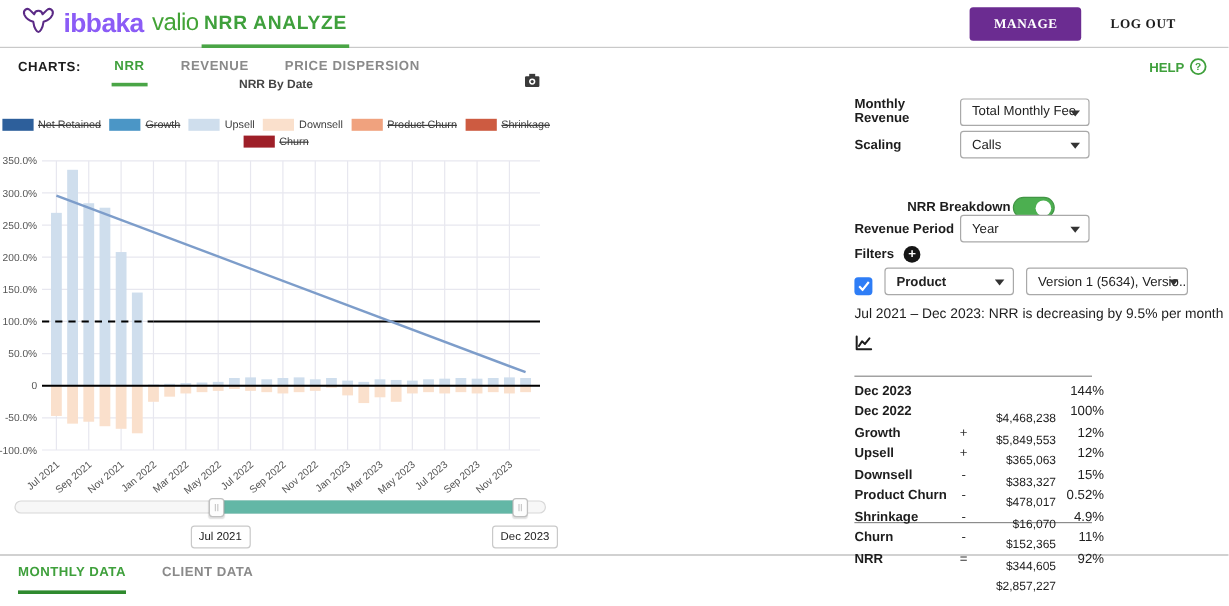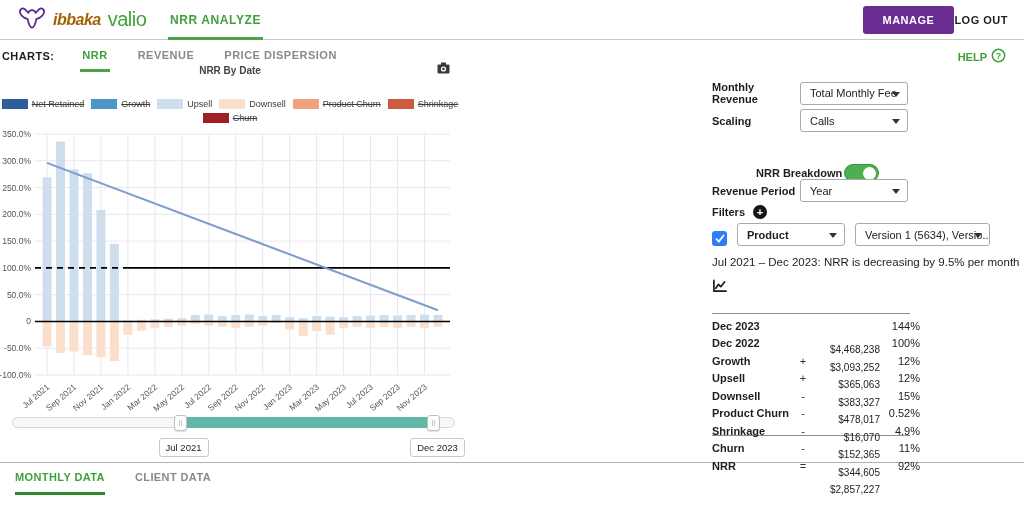--- a/index.html
+++ b/index.html
@@ -3,34 +3,34 @@
 <meta charset="utf-8">
 <style>
   * { box-sizing: border-box; margin: 0; padding: 0; }
   body { background:#fff; font-family:"Liberation Sans", sans-serif; }
   .app { position:relative; width:1024px; height:505px; background:#fff; overflow:hidden; }
 
   
   .header { position:absolute; top:0; left:0; width:100%; height:40px;
             border-bottom:1px solid #c9c9c9; display:flex; align-items:center; background:#fff; }
   .logo { display:flex; align-items:center; gap:7px; margin-left:18px; }
-  .brand1 { color:#a16207; font-size:16px; font-weight:bold; letter-spacing:-0.5px;font-style:italic; }
+  .brand1 { color:#8b5cf6; font-size:22px; font-weight:bold; letter-spacing:-0.5px; }
   .brand2 { color:#43a336; font-size:20px; letter-spacing:-0.5px; }
   .nav-tab { position:absolute; left:170px; top:0; height:40px; display:flex; align-items:center;
-             color:#3fa03c; font-size:12px; font-weight:bold; letter-spacing:.6px; cursor:pointer; }
+             color:#3fa03c; font-size:16px; font-weight:bold; letter-spacing:.6px; cursor:pointer; }
   .nav-tab::after { content:""; position:absolute; left:-2px; right:-2px; bottom:0; height:3px; background:#4aa546; }
-  .header-right { margin-left:auto; display:flex; align-items:center; padding-right:16px; }
+  .header-right { margin-left:auto; display:flex; align-items:center; gap:24px; padding-right:44px;font-family:Liberation Serif, serif; }
   .manage-btn { background:#6b2c91; color:#fff; border:none; border-radius:3px;
                 font-family:inherit; font-size:11px; font-weight:bold; letter-spacing:.5px;
                 padding:8px 20px; cursor:pointer; }
   .logout { color:#1d1d1d; font-size:11px; font-weight:bold; letter-spacing:.5px; cursor:pointer; }
 
   
   .tabs-row { position:absolute; top:40px; left:0; width:100%; height:32px;
-              display:flex; align-items:center; padding-left:2px; }
+              display:flex; align-items:center; padding-left:15px; }
   .tabs-prefix { font-size:11px; font-weight:bold; color:#1d1d1d; letter-spacing:.4px; margin-right:26px; }
   .ctab { font-size:11px; font-weight:bold; letter-spacing:.5px; color:#8a8a8a;
           margin-right:26px; padding:9px 2px 8px; cursor:pointer; border-bottom:3px solid transparent; }
   .ctab.active { color:#3fa03c; border-bottom-color:#4aa546; }
   .help { position:absolute; right:18px; top:8px; display:flex; align-items:center; gap:4px;
           color:#3fa03c; font-size:11px; font-weight:bold; cursor:pointer; }
 
   
   .chart-title-row { position:absolute; top:60px; left:0; width:460px; text-align:center; }
   .chart-title { font-size:10px; font-weight:bold; color:#444; }
@@ -377,21 +377,21 @@
     <div class="mrr-table" id="mrr-table">
         <div class="trow sep">
           <span class="t-label">Dec 2023</span>
           <span class="t-sign"></span>
           <span class="t-amount">$4,468,238</span>
           <span class="t-pct">144%</span>
         </div>
         <div class="trow">
           <span class="t-label">Dec 2022</span>
           <span class="t-sign"></span>
-          <span class="t-amount">$3,093,252</span>
+          <span class="t-amount">$5,849,553</span>
           <span class="t-pct">100%</span>
         </div>
         <div class="trow">
           <span class="t-label">Growth</span>
           <span class="t-sign">+</span>
           <span class="t-amount">$365,063</span>
           <span class="t-pct">12%</span>
         </div>
         <div class="trow">
           <span class="t-label">Upsell</span>

